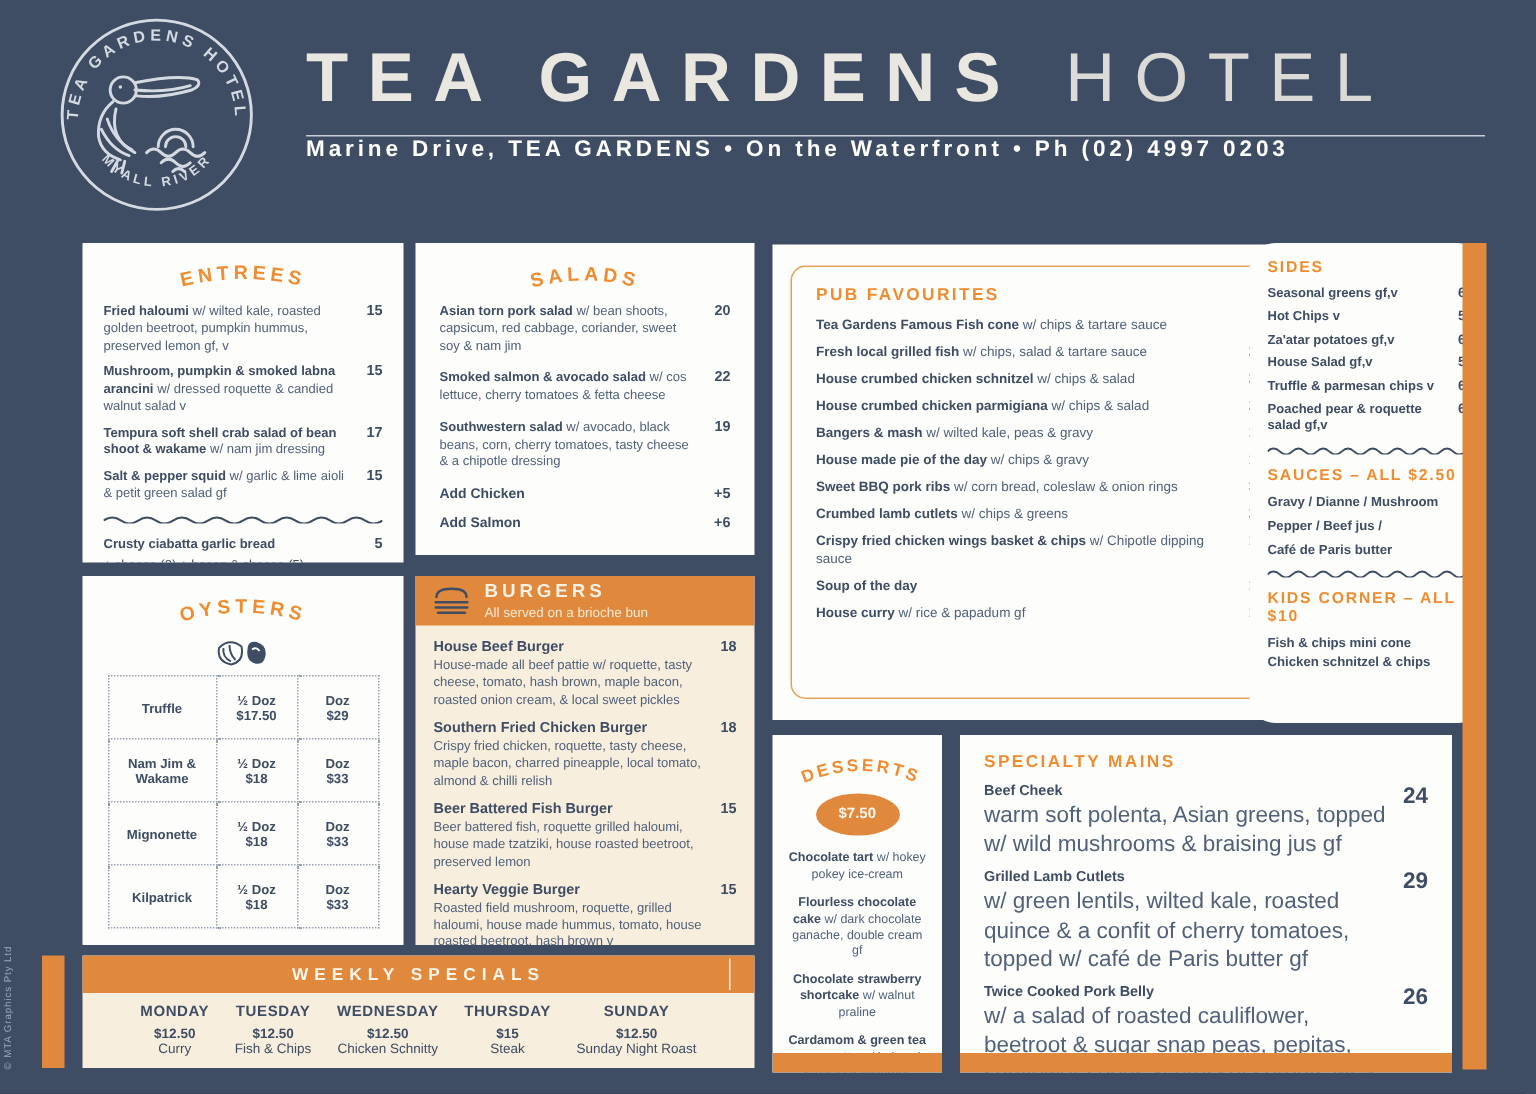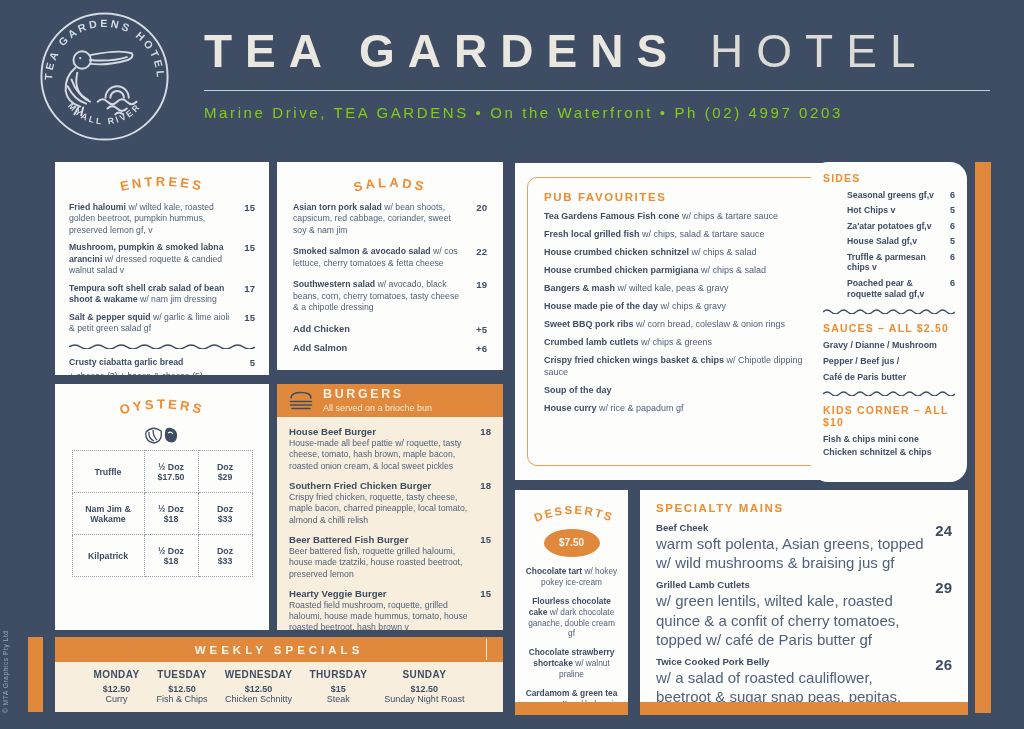--- a/index.html
+++ b/index.html
@@ -7,21 +7,21 @@
   body { background:#2e3a4d; font-family:"Liberation Sans", sans-serif; }
   #page { position:relative; width:1024px; height:729px; background:#3E4D63; overflow:hidden; color:#3E4D63; }
 
   
   .logo { position:absolute; left:22px; top:3px; }
   .titleblock { position:absolute; left:204px; top:24px; width:790px; }
   .h-title { display:flex; align-items:baseline; gap:30px; color:#E9E7E0; font-size:46px; letter-spacing:13px; white-space:nowrap; }
   .h-title .bold { font-weight:700; }
   .h-title .light { font-weight:400; opacity:.92; }
   .h-rule { margin-top:12px; width:786px; border-top:1.5px solid #C9CED8; }
-  .h-sub { margin-top:13px; font-size:15px; font-weight:400; color:#84cc16; letter-spacing:2.6px; white-space:nowrap; }
+  .h-sub { font-size:15px; font-weight:700; color:#ffffff; letter-spacing:2.6px; white-space:nowrap; }
 
   
   .box { position:absolute; background:#FDFDFC; overflow:hidden; }
   .arch { display:block; margin:2px auto 2px; }
   .wave { display:block; width:100%; height:7px; margin:7px 0 8px; }
 
   .itm { position:relative; padding-right:23px; margin-bottom:6px; font-size:8.7px; line-height:1.32; }
   .itm .pr { position:absolute; right:0; top:0; font-weight:700; font-size:9.6px; }
   .nm { font-weight:700; }
   .ds { color:#51617A; }
@@ -54,23 +54,23 @@
   .bitm .ds2 { font-size:8.7px; line-height:1.3; color:#51617A; margin-top:1px; }
   .bitm .pr { position:absolute; right:0; top:0; font-weight:700; font-size:9.6px; }
 
   
   #pubfav { left:515px; top:163px; width:357px; height:317px; }
   .pf-border { position:absolute; left:12px; top:14px; right:12px; bottom:14px; border:1.5px solid #E3A159; border-radius:10px; padding:13px 16px 8px; }
   .pf-itm { position:relative; padding-right:26px; margin-bottom:6.5px; font-size:9px; line-height:1.28; }
   .pf-itm .pr { position:absolute; right:0; top:0; font-weight:700; font-size:9.6px; }
 
   
-  #sidesbox { left:811px; top:162px; width:156px; height:320px; padding:10px 12px;border-radius:17px; }
+  #sidesbox { left:833px; top:162px; width:156px; height:320px; padding:10px 12px;border-radius:17px; }
   #sidesbox .sec-title { font-size:10.5px; letter-spacing:1.2px; margin-bottom:6px; }
-  .side-itm { position:relative; padding-right:16px; margin-bottom:4.5px; font-size:8.7px; font-weight:700; line-height:1.25;margin-left:24px; }
+  .side-itm { position:relative; padding-right:16px; margin-bottom:4.5px; font-size:8.7px; font-weight:700; line-height:1.25; }
   .side-itm .pr { position:absolute; right:0; top:0; font-weight:700; font-size:9px; }
   .sauce-line { font-size:8.8px; font-weight:600; margin-bottom:6px; }
   .kid { font-size:8.8px; font-weight:700; margin-bottom:3.5px; }
 
   
   #desserts { left:515px; top:490px; width:113px; height:225px; padding:8px 9px 0; text-align:center; }
   .badge { display:inline-block; background:#E0883B; color:#FBF6EC; font-weight:700; font-size:10px; width:56px; height:28px; line-height:28px; border-radius:50%; margin:1px auto 9px; }
   .d-itm { font-size:8.3px; line-height:1.3; margin-bottom:8px; }
   .d-itm .nm { font-size:8.4px; }
   .obar { position:absolute; left:0; right:0; bottom:0; height:13px; background:#E0883B; }
@@ -255,20 +255,31 @@
         <td class="ocell">
               <div>½ Doz</div>
               <div>$18</div>
             </td>
         <td class="ocell">
               <div>Doz</div>
               <div>$33</div>
             </td>
       </tr>
       <tr>
+        <td class="oname">Mignonette</td>
+        <td class="ocell">
+              <div>½ Doz</div>
+              <div>$18</div>
+            </td>
+        <td class="ocell">
+              <div>Doz</div>
+              <div>$33</div>
+            </td>
+      </tr>
+      <tr>
         <td class="oname">Kilpatrick</td>
         <td class="ocell">
               <div>½ Doz</div>
               <div>$18</div>
             </td>
         <td class="ocell">
               <div>Doz</div>
               <div>$33</div>
             </td>
       </tr>

